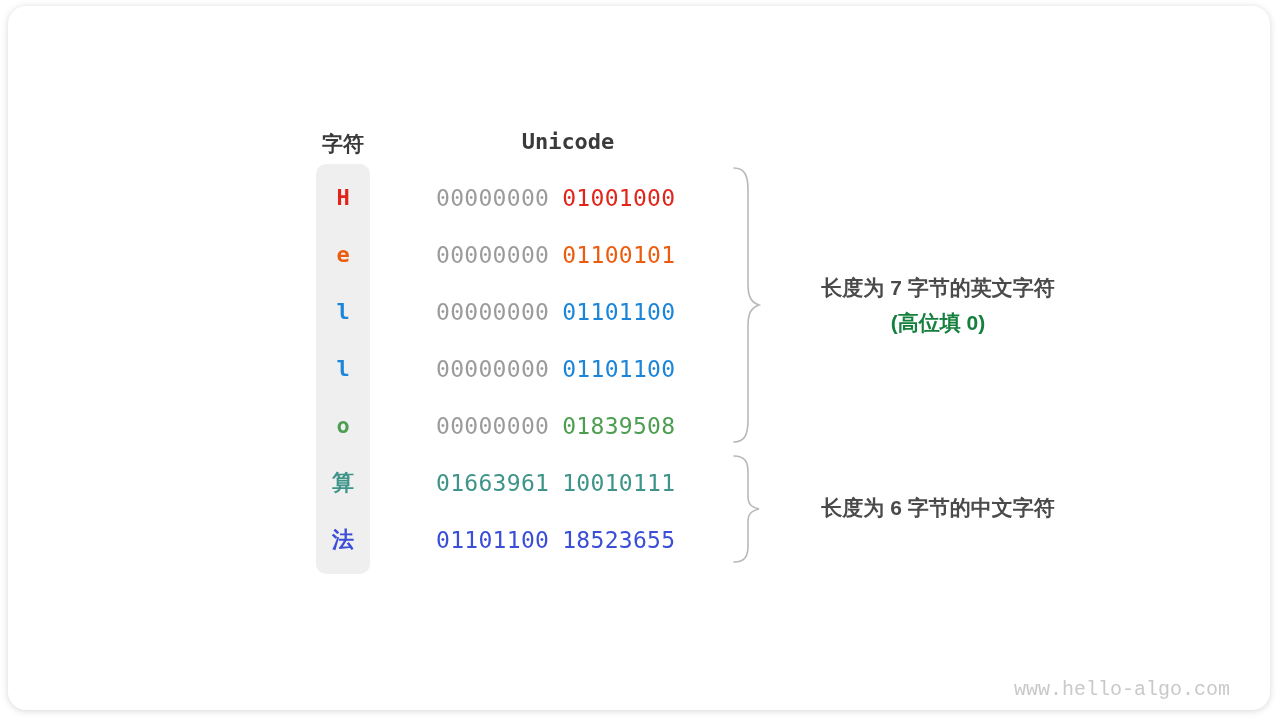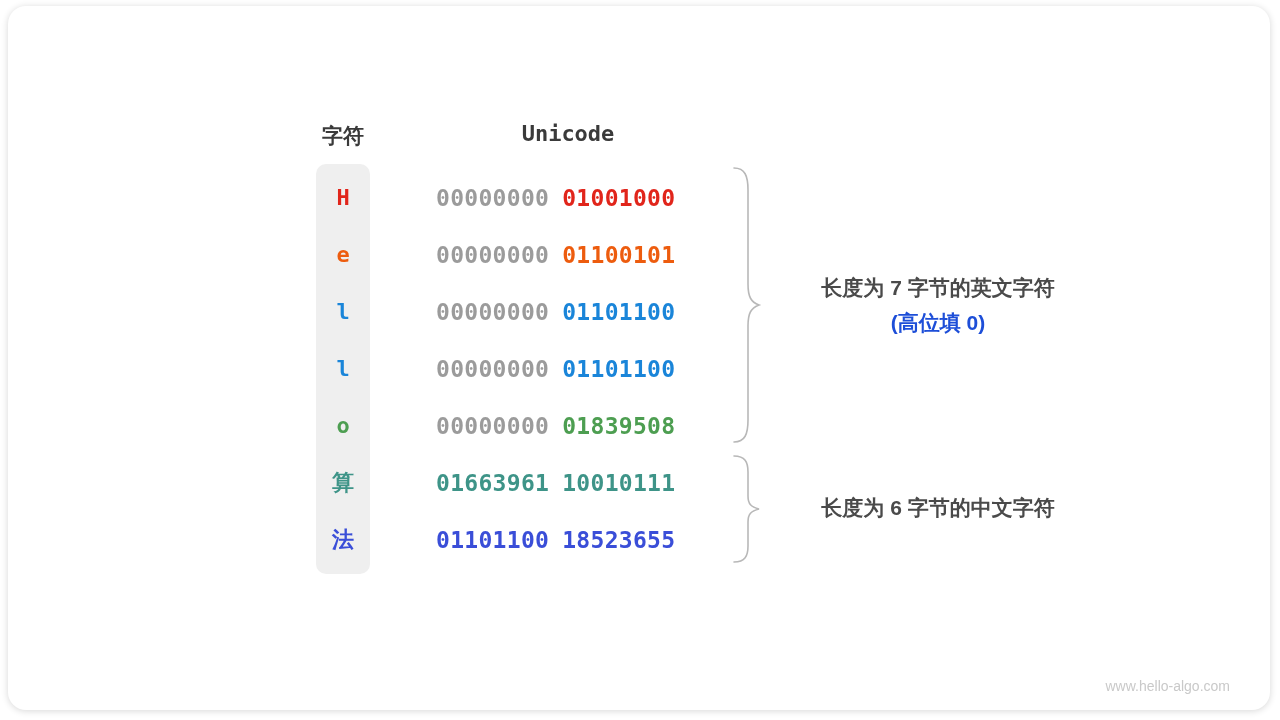--- a/index.html
+++ b/index.html
@@ -23,20 +23,21 @@
     height: 704px;
     background: #ffffff;
     border-radius: 18px;
     box-shadow: 0 1px 7px rgba(0,0,0,0.16);
   }
   .col-header {
     position: absolute;
     color: #3a3a3a;
     font-weight: bold;
     text-align: center;
+    margin-top: 8px;
   }
   .col-header.char-h {
     left: 300px;
     top: 116px;
     width: 70px;
     font-size: 21px;
   }
   .col-header.unicode-h {
     left: 428px;
     top: 115px;
@@ -67,21 +68,21 @@
   .char-cell {
     width: 54px;
     text-align: center;
     font-family: "DejaVu Sans Mono", monospace;
     font-weight: bold;
     font-size: 22px;
   }
   .binary-cell {
     margin-left: 66px;
     font-family: "DejaVu Sans Mono", monospace;
-    font-weight: bold;
+    font-weight: normal;
     font-size: 23px;
     letter-spacing: 0.3px;
     white-space: nowrap;
   }
   .byte2 { margin-left: 13px; }
   .brace {
     position: absolute;
   }
   .brace path {
     fill: none;
@@ -92,29 +93,29 @@
   .annotation {
     position: absolute;
     width: 344px;
     text-align: center;
     font-size: 21px;
     font-weight: bold;
     color: #4a4a4a;
     line-height: 30px;
   }
   .annotation .sub {
-    color: #1d4ed8;
+    color: #15803d;
     margin-top: 5px;
   }
   .watermark {
     position: absolute;
     right: 40px;
     top: 672px;
-    font-family: Liberation Sans, sans-serif;
-    font-size: 14px;
+    font-family: Liberation Mono, monospace;
+    font-size: 20px;
     color: #c9c9c9;
   }
 </style>
 </head>
 <body>
 
 <div class="stage">
   <div class="card">
 
     <div class="col-header char-h">字符</div>

